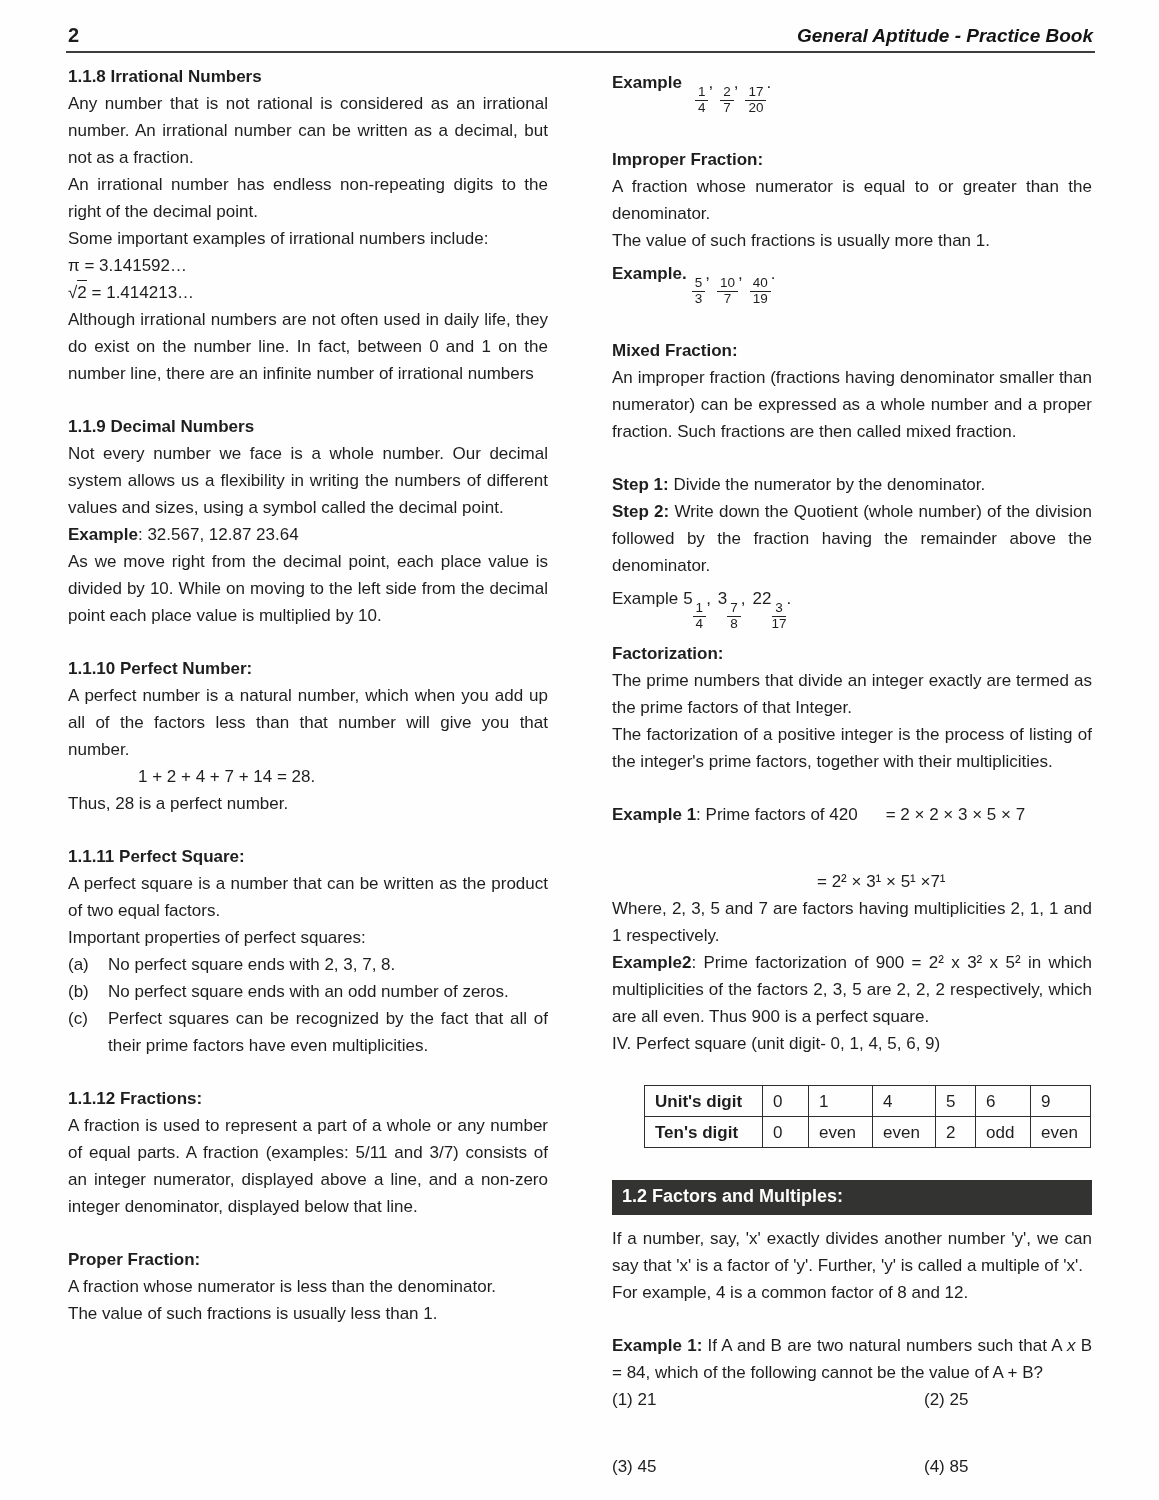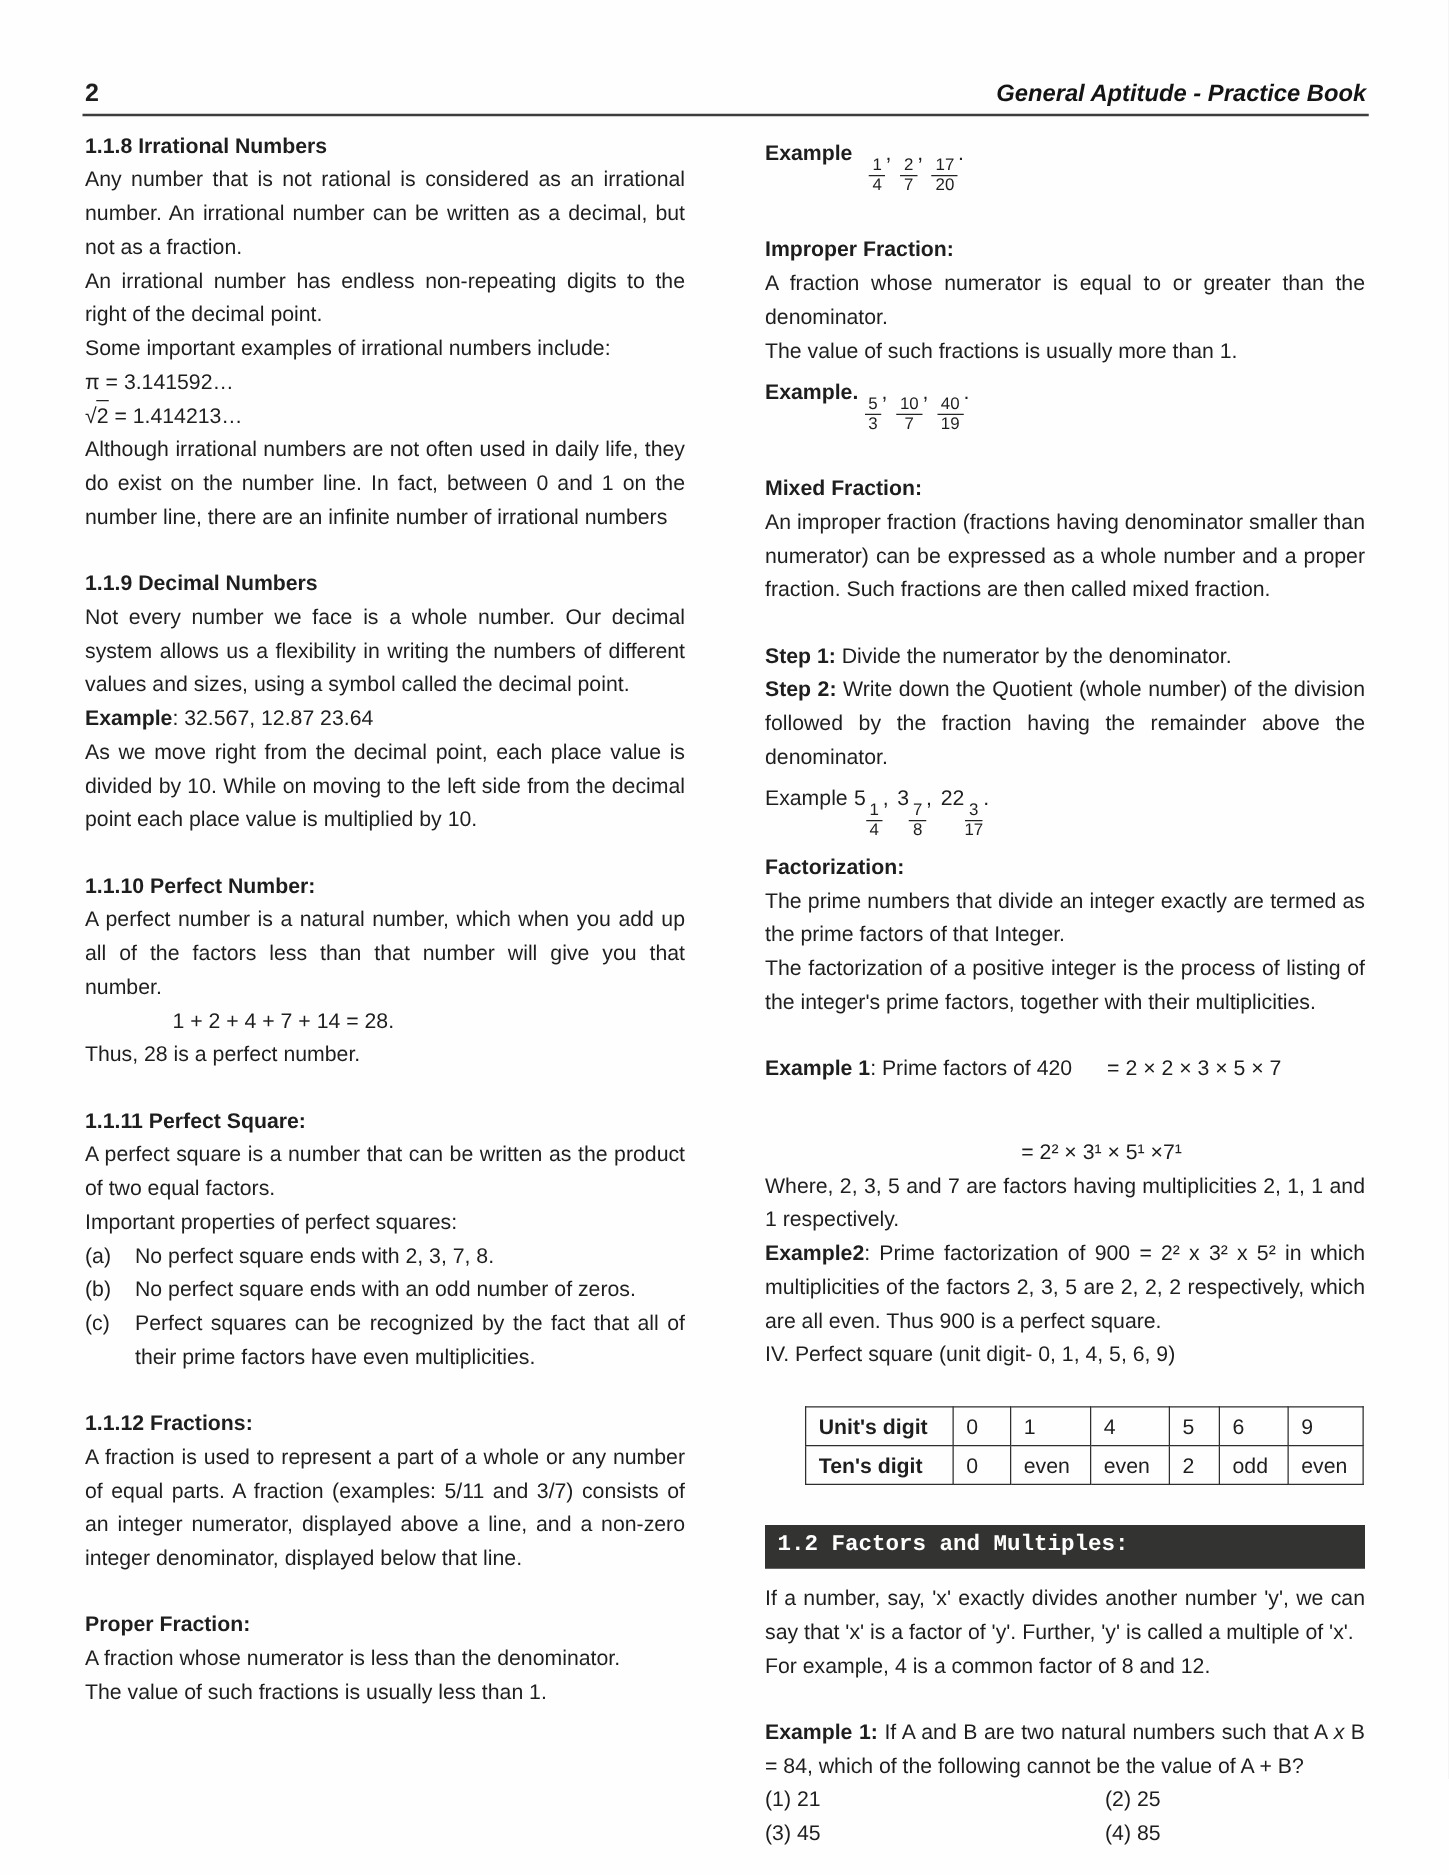--- a/index.html
+++ b/index.html
@@ -6,21 +6,21 @@
   .page{
     width:1159px;height:1500px;background:#fefefe;margin:0 auto;
     font-family:"Liberation Sans","DejaVu Sans",sans-serif;
     font-size:17px;line-height:27px;color:#1e1e1e;
     box-sizing:border-box;overflow:hidden;position:relative;
   }
   
   .header{display:flex;justify-content:space-between;align-items:baseline;
     margin:0 64px 0 66px;padding:22px 2px 2px 2px;border-bottom:2.5px solid #3d3d3d;}
   .page-num{font-weight:bold;font-size:20px;}
-  .book-title{font-weight:bold;font-style:italic;font-size:19px;color:#141414;margin-top:40px;}
+  .book-title{font-weight:bold;font-style:italic;font-size:19px;color:#141414;}
   
   .columns{display:flex;gap:64px;padding:10px 0 0 68px;}
   .col{width:480px;flex:none;}
   .sec-h{font-weight:bold;}
   .p{text-align:justify;}
   .ln{text-align:left;}
   .b{font-weight:bold;}
   .it{font-style:italic;}
   .gap26{height:26px;}
   .gap22{height:22px;}
@@ -43,23 +43,23 @@
   .mixednum{white-space:nowrap;}
   
   .eq1{margin-left:28px;}
   .eq2{padding-left:205px;margin-top:40px;}
   
   .digit-table{border-collapse:collapse;table-layout:fixed;width:446px;margin:14px 0 6px 32px;}
   .digit-table td{border:1.6px solid #2e2e2e;padding:1px 10px;height:28px;overflow:hidden;}
   .digit-table .hcell{font-weight:bold;}
   
   .banner{background:#333332;color:#fff;font-weight:bold;font-size:18px;
-    padding:3px 10px 5px 10px;margin:4px 0 10px 0;font-family:Liberation Mono, monospace;}
-  
-  .options{display:grid;grid-template-columns:272px auto;}
+    padding:3px 10px 5px 10px;margin:4px 0 10px 0;}
+  
+  .options{display:grid;grid-template-columns:272px auto;gap:40px;}
   
   .footer{margin:24px 0 0 68px;font-weight:bold;font-size:19px;}
 </style>
 </head>
 <body>
 
 <div class="page">
 
   <header class="header">
     <span class="page-num">2</span>

